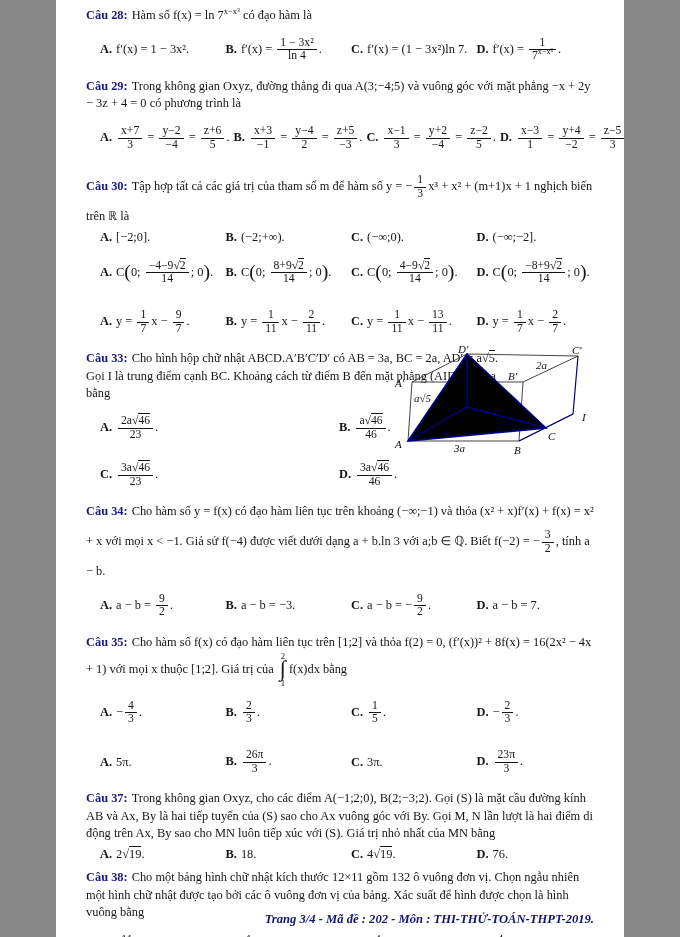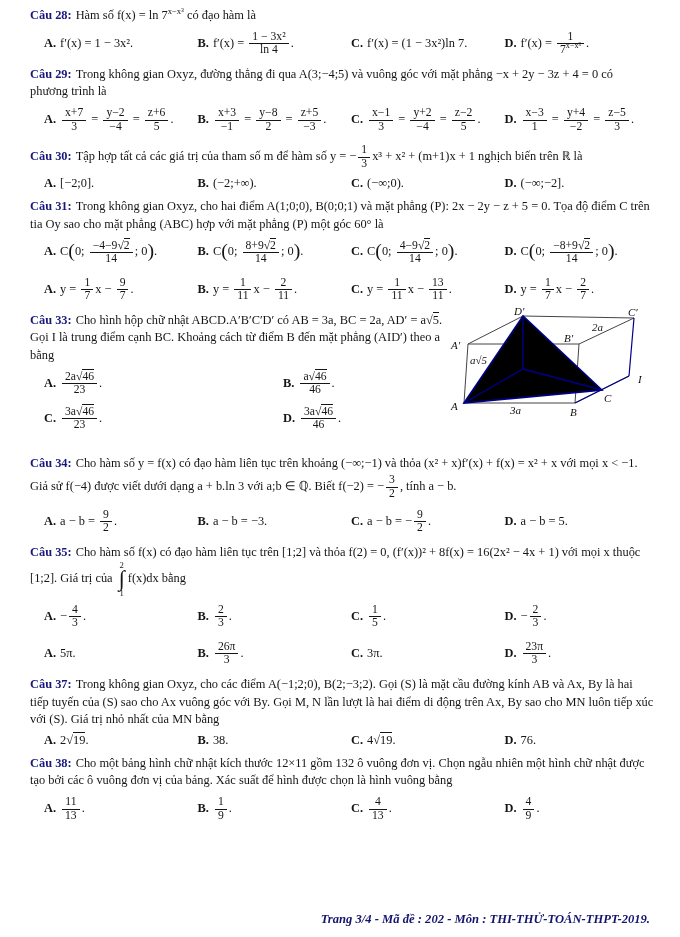--- a/index.html
+++ b/index.html
@@ -1,37 +1,37 @@
 <!DOCTYPE html>
 <html><head>
 <meta charset="utf-8">
 <style>
   html,body{margin:0;padding:0;background:#888;}
   .page{
     position:relative;
-    width:680px;height:937px;
+    width:568px;height:937px;
     margin:0 auto;
     background:#ffffff;
     font-family:"Liberation Serif", serif;
     font-size:12.4px;
     color:#151515;
     padding:7px 26px 0 30px;
     box-sizing:border-box;
     overflow:hidden;
   }
   .q{margin:0 0 7px;}
   .qtext{margin:0;line-height:1.42;}
   .qlabel{color:#18187c;font-weight:bold;margin-right:4px;}
   .opts{display:grid;padding-left:14px;margin:4px 0 2px;align-items:center;column-gap:4px;row-gap:5px;}
   .opts.row4{grid-template-columns:repeat(4,1fr);}
   .opts.grid2{grid-template-columns:235px 195px;width:430px;}
   .opt{white-space:nowrap;}
   .okey{font-weight:bold;margin-right:4px;}
   
-  .frac{display:inline-flex;flex-direction:column;vertical-align:middle;text-align:center;margin:2px 2px;line-height:1.08;font-size:.94em;}
+  .frac{display:inline-flex;flex-direction:column;vertical-align:middle;text-align:center;margin:8px 2px;line-height:1.08;font-size:.94em;}
   .frac .num{padding:0 3px;border-bottom:1px solid #151515;}
   .frac .den{padding:0 3px;}
   .ovl{border-top:1px solid #151515;}
   sup,sub{font-size:.7em;line-height:0;}
   .intg{display:inline-flex;flex-direction:column;align-items:center;vertical-align:middle;line-height:1;margin:0 3px;}
   .intg .isym{font-size:1.8em;line-height:.85;}
   .intg .ilim{font-size:.7em;line-height:1;}
   .bigp{font-size:1.6em;font-weight:normal;vertical-align:-0.1em;line-height:.8;}
   
   .q33{position:relative;min-height:136px;}
@@ -73,21 +73,21 @@
                 <span class="num">y−2</span>
                 <span class="den">−4</span>
               </span> = <span class="frac">
                 <span class="num">z+6</span>
                 <span class="den">5</span>
               </span>.</span></div>
           <div class="opt"><b class="okey">B.</b><span><span class="frac">
                 <span class="num">x+3</span>
                 <span class="den">−1</span>
               </span> = <span class="frac">
-                <span class="num">y−8</span>
+                <span class="num">y−4</span>
                 <span class="den">2</span>
               </span> = <span class="frac">
                 <span class="num">z+5</span>
                 <span class="den">−3</span>
               </span>.</span></div>
           <div class="opt"><b class="okey">C.</b><span><span class="frac">
                 <span class="num">x−1</span>
                 <span class="den">3</span>
               </span> = <span class="frac">
                 <span class="num">y+2</span>
@@ -114,21 +114,20 @@
               <span class="den">3</span>
             </span>x³ + x² + (m+1)x + 1  nghịch biến trên  ℝ  là</span></p>
     <div class="opts row4">
           <div class="opt"><b class="okey">A.</b><span>[−2;0].</span></div>
           <div class="opt"><b class="okey">B.</b><span>(−2;+∞).</span></div>
           <div class="opt"><b class="okey">C.</b><span>(−∞;0).</span></div>
           <div class="opt"><b class="okey">D.</b><span>(−∞;−2].</span></div>
         </div>
   </div>
       <div class="q q31">
-    <p class="qtext"><b class="qlabel">Câu 31:</b><span class="qbody">Trong không gian Oxyz, cho hai điểm  A(1;0;0),  B(0;0;1)  và mặt phẳng  (P): 2x − 2y − z + 5 = 0.  Tọa độ điểm C trên tia Oy sao cho mặt phẳng  (ABC)  hợp với mặt phẳng  (P)  một góc  60°  là</span></p>
     <div class="opts row4">
           <div class="opt"><b class="okey">A.</b><span>C<span class="bigp">(</span>0; <span class="frac">
                 <span class="num">−4−9√<span class="ovl">2</span></span>
                 <span class="den">14</span>
               </span>; 0<span class="bigp">)</span>.</span></div>
           <div class="opt"><b class="okey">B.</b><span>C<span class="bigp">(</span>0; <span class="frac">
                 <span class="num">8+9√<span class="ovl">2</span></span>
                 <span class="den">14</span>
               </span>; 0<span class="bigp">)</span>.</span></div>
           <div class="opt"><b class="okey">C.</b><span>C<span class="bigp">(</span>0; <span class="frac">
@@ -237,21 +236,21 @@
     <div class="opts row4">
           <div class="opt"><b class="okey">A.</b><span>a − b = <span class="frac">
                 <span class="num">9</span>
                 <span class="den">2</span>
               </span>.</span></div>
           <div class="opt"><b class="okey">B.</b><span>a − b = −3.</span></div>
           <div class="opt"><b class="okey">C.</b><span>a − b = −<span class="frac">
                 <span class="num">9</span>
                 <span class="den">2</span>
               </span>.</span></div>
-          <div class="opt"><b class="okey">D.</b><span>a − b = 5.</span></div>
+          <div class="opt"><b class="okey">D.</b><span>a − b = 7.</span></div>
         </div>
   </div>
       <div class="q q35">
     <p class="qtext"><b class="qlabel">Câu 35:</b><span class="qbody">Cho hàm số  f(x)  có đạo hàm liên tục trên  [1;2]  và thỏa  f(2) = 0, (f′(x))² + 8f(x) = 16(2x² − 4x + 1)  với mọi x thuộc [1;2]. Giá trị của  <span class="intg">
               <span class="ilim">2</span>
               <span class="isym">∫</span>
               <span class="ilim">1</span>
             </span>f(x)dx  bằng</span></p>
     <div class="opts row4">
           <div class="opt"><b class="okey">A.</b><span>−<span class="frac">
@@ -283,21 +282,21 @@
           <div class="opt"><b class="okey">D.</b><span><span class="frac">
                 <span class="num">23π</span>
                 <span class="den">3</span>
               </span>.</span></div>
         </div>
   </div>
       <div class="q q37">
     <p class="qtext"><b class="qlabel">Câu 37:</b><span class="qbody">Trong không gian Oxyz, cho các điểm  A(−1;2;0),  B(2;−3;2).  Gọi  (S)  là mặt cầu đường kính  AB  và  Ax, By là hai tiếp tuyến của  (S)  sao cho  Ax  vuông góc với  By.  Gọi  M, N  lần lượt là hai điểm di động trên  Ax, By  sao cho MN  luôn tiếp xúc với  (S).  Giá trị nhỏ nhất của  MN  bằng</span></p>
     <div class="opts row4">
           <div class="opt"><b class="okey">A.</b><span>2√<span class="ovl">19</span>.</span></div>
-          <div class="opt"><b class="okey">B.</b><span>38.</span></div>
+          <div class="opt"><b class="okey">B.</b><span>18.</span></div>
           <div class="opt"><b class="okey">C.</b><span>4√<span class="ovl">19</span>.</span></div>
           <div class="opt"><b class="okey">D.</b><span>76.</span></div>
         </div>
   </div>
       <div class="q q38">
     <p class="qtext"><b class="qlabel">Câu 38:</b><span class="qbody">Cho một bảng hình chữ nhật kích thước  12×11  gồm 132 ô vuông đơn vị. Chọn ngẫu nhiên một hình chữ nhật được tạo bởi các ô vuông đơn vị của bảng. Xác suất để hình được chọn là hình vuông bằng</span></p>
     <div class="opts row4">
           <div class="opt"><b class="okey">A.</b><span><span class="frac">
                 <span class="num">11</span>
                 <span class="den">13</span>

